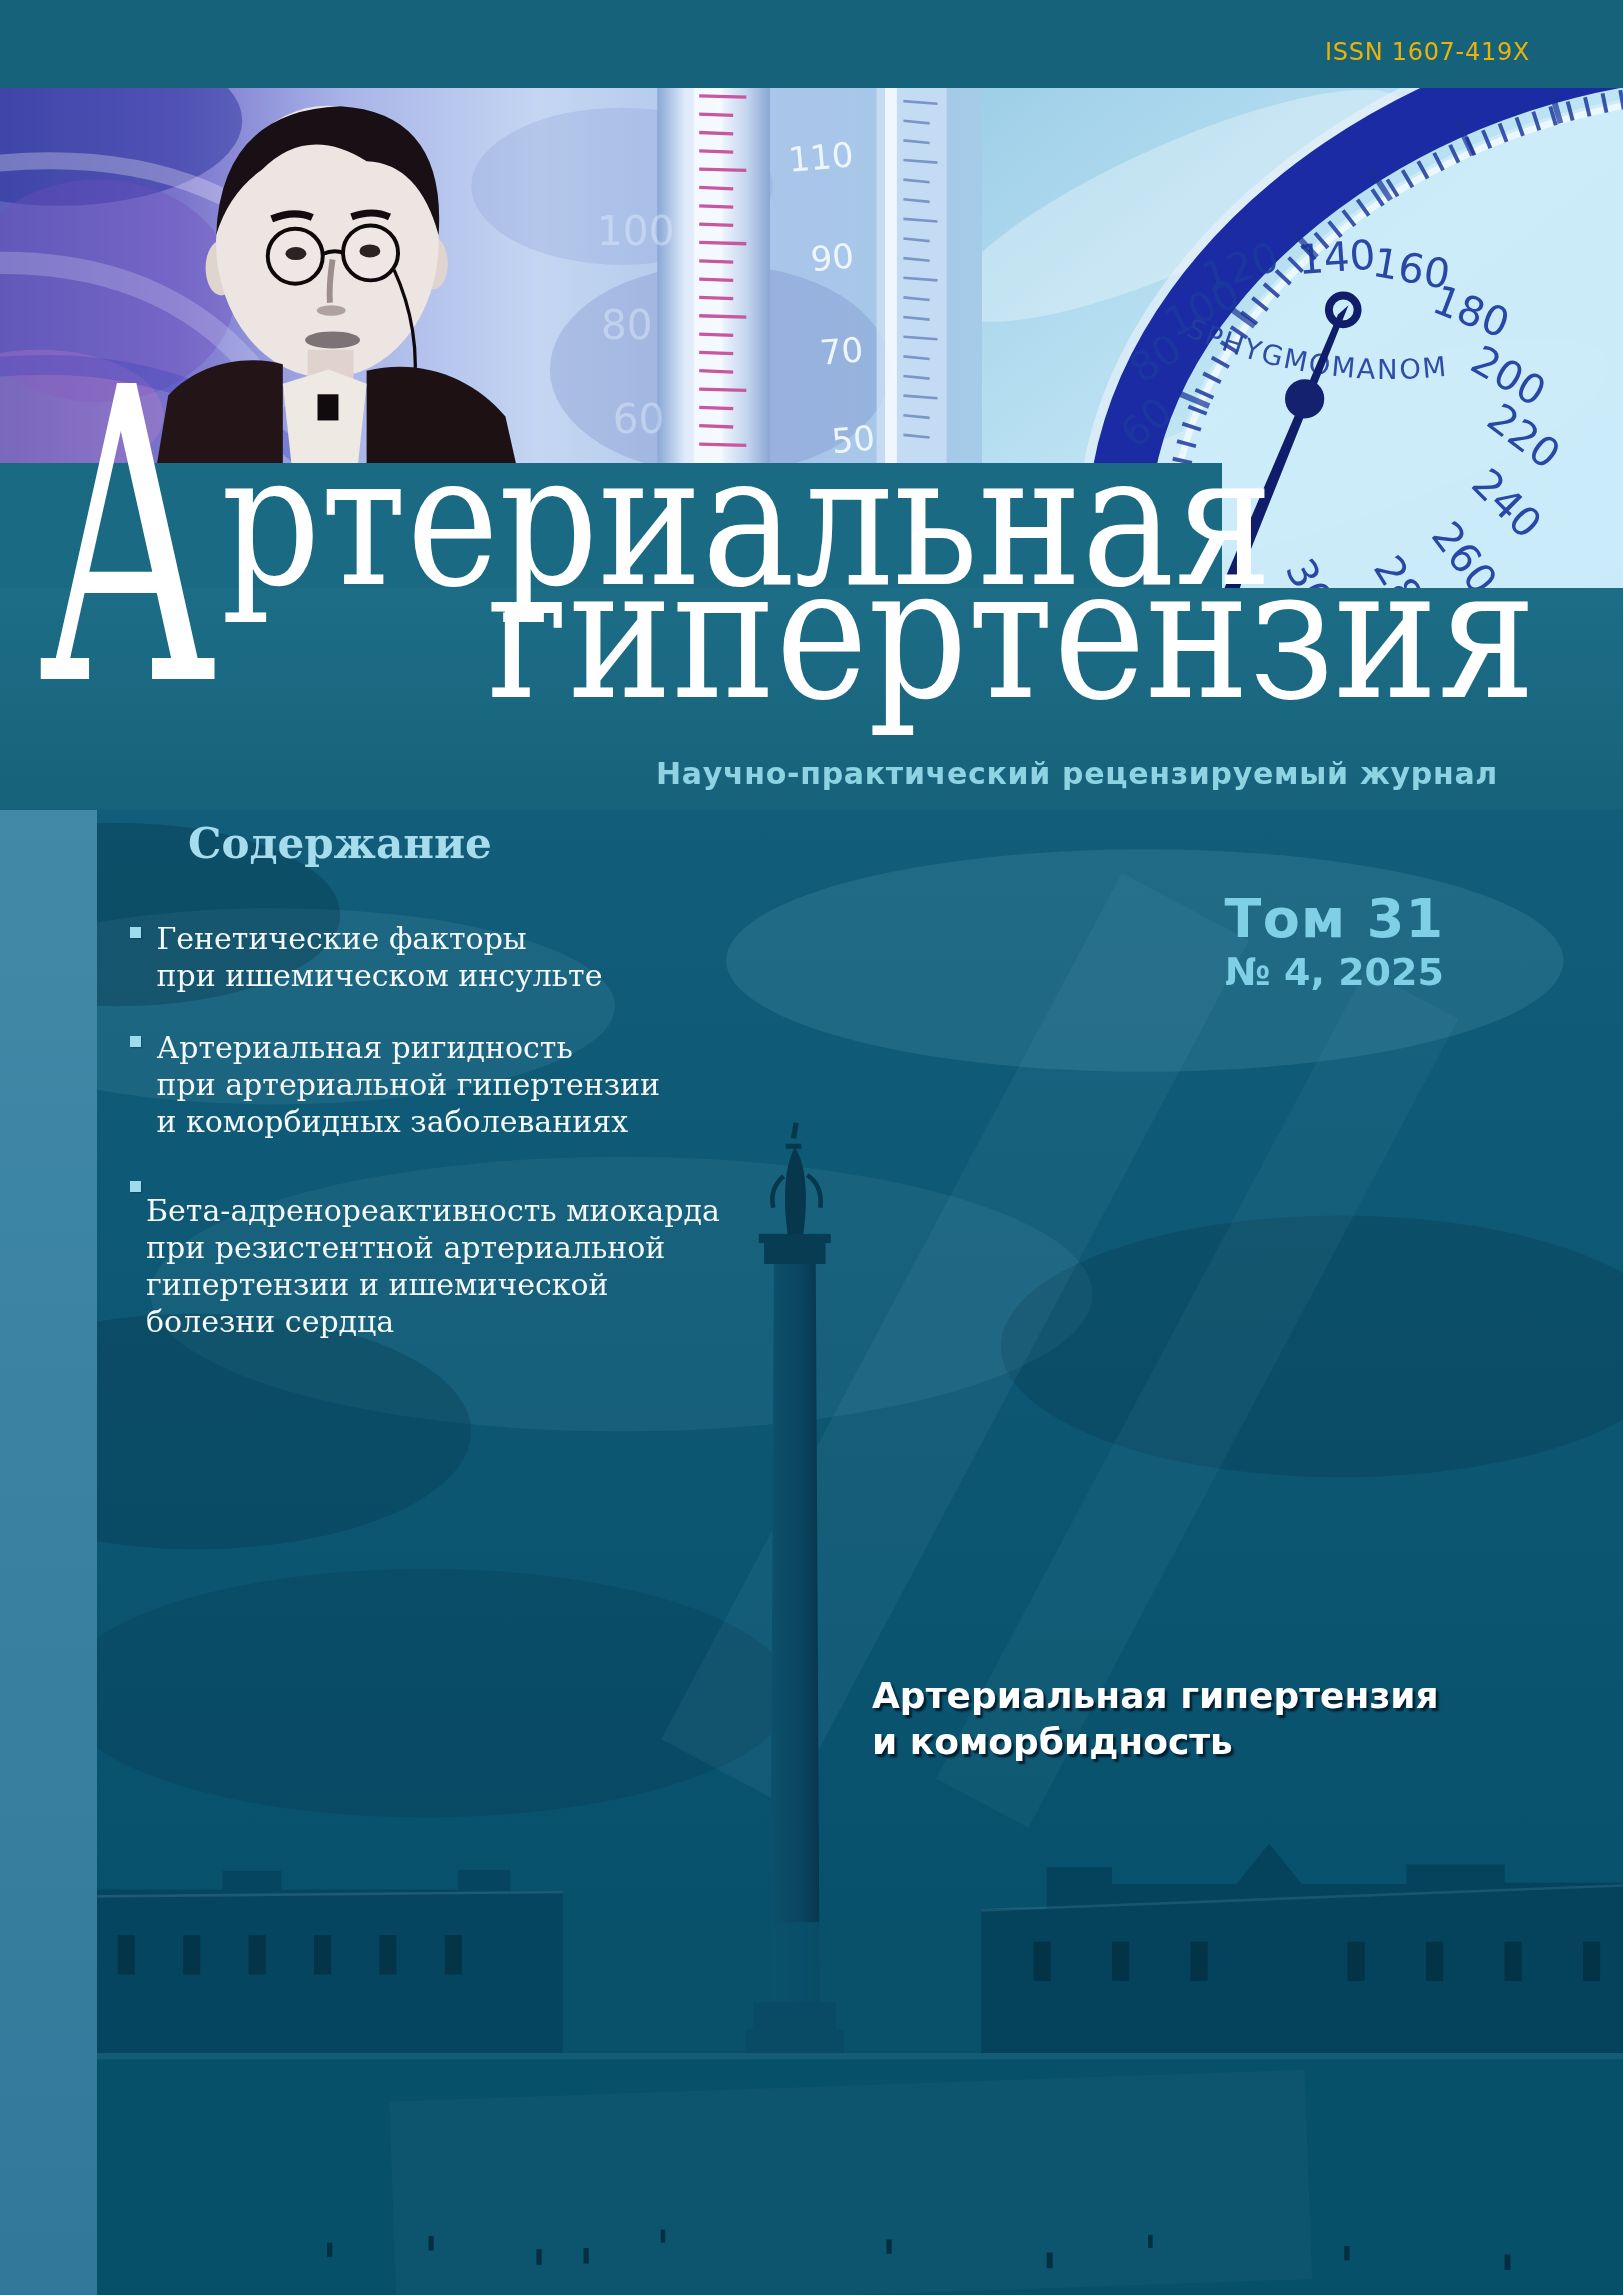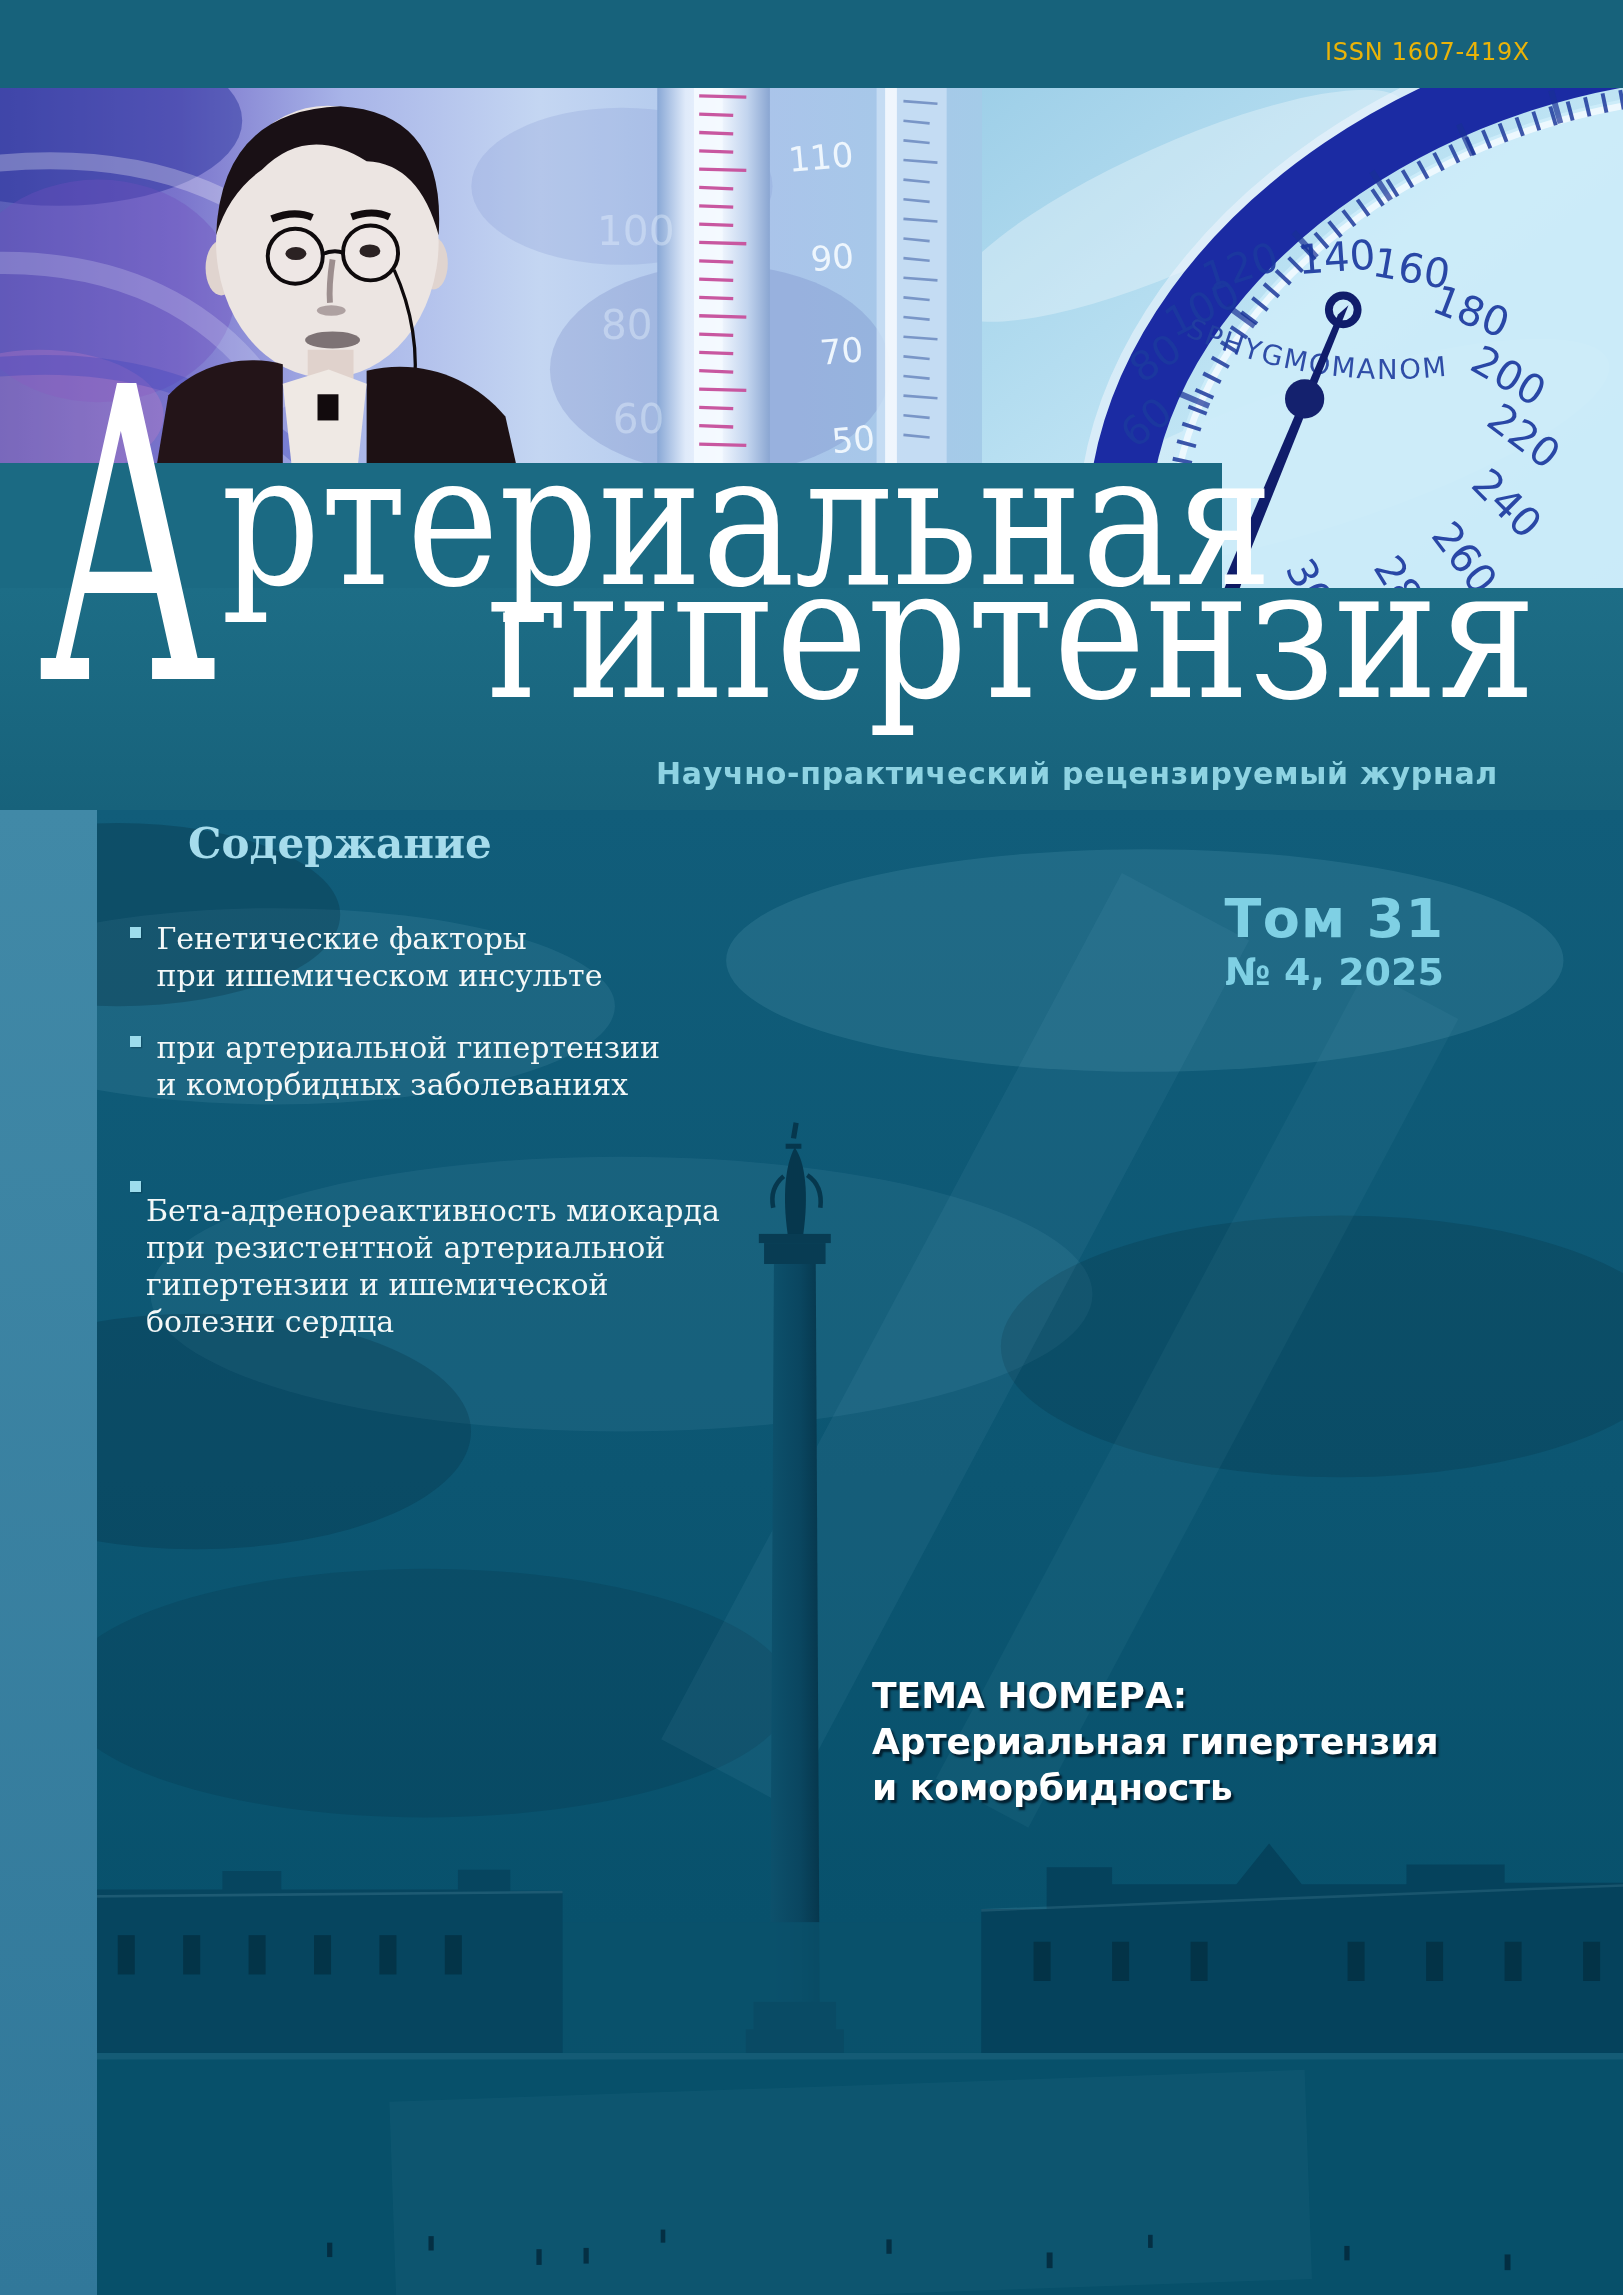--- a/index.html
+++ b/index.html
@@ -306,37 +306,37 @@
 <div id="toc-1" class="toc-item">
   <span class="toc-marker"></span>
   <div class="toc-lines">
     <div>Генетические факторы</div>
     <div>при ишемическом инсульте</div>
   </div>
 </div>
 <div id="toc-2" class="toc-item">
   <span class="toc-marker"></span>
   <div class="toc-lines">
+    <div>Артериальная ригидность</div>
     <div>при артериальной гипертензии</div>
     <div>и коморбидных заболеваниях</div>
   </div>
 </div>
 <div id="toc-3" class="toc-item">
   <span class="toc-marker"></span>
   <div class="toc-lines">
     <div>Бета-адренореактивность миокарда</div>
     <div>при резистентной артериальной</div>
     <div>гипертензии и ишемической</div>
     <div>болезни сердца</div>
   </div>
 </div>
 
 <div id="issue" class="abs">
   <div id="issue-volume">Том 31</div>
   <div id="issue-number">№ 4, 2025</div>
 </div>
 
 <div id="theme" class="abs">
-  <div>ТЕМА НОМЕРА:</div>
   <div>Артериальная гипертензия</div>
   <div>и коморбидность</div>
 </div>
 
 
 </body></html>

